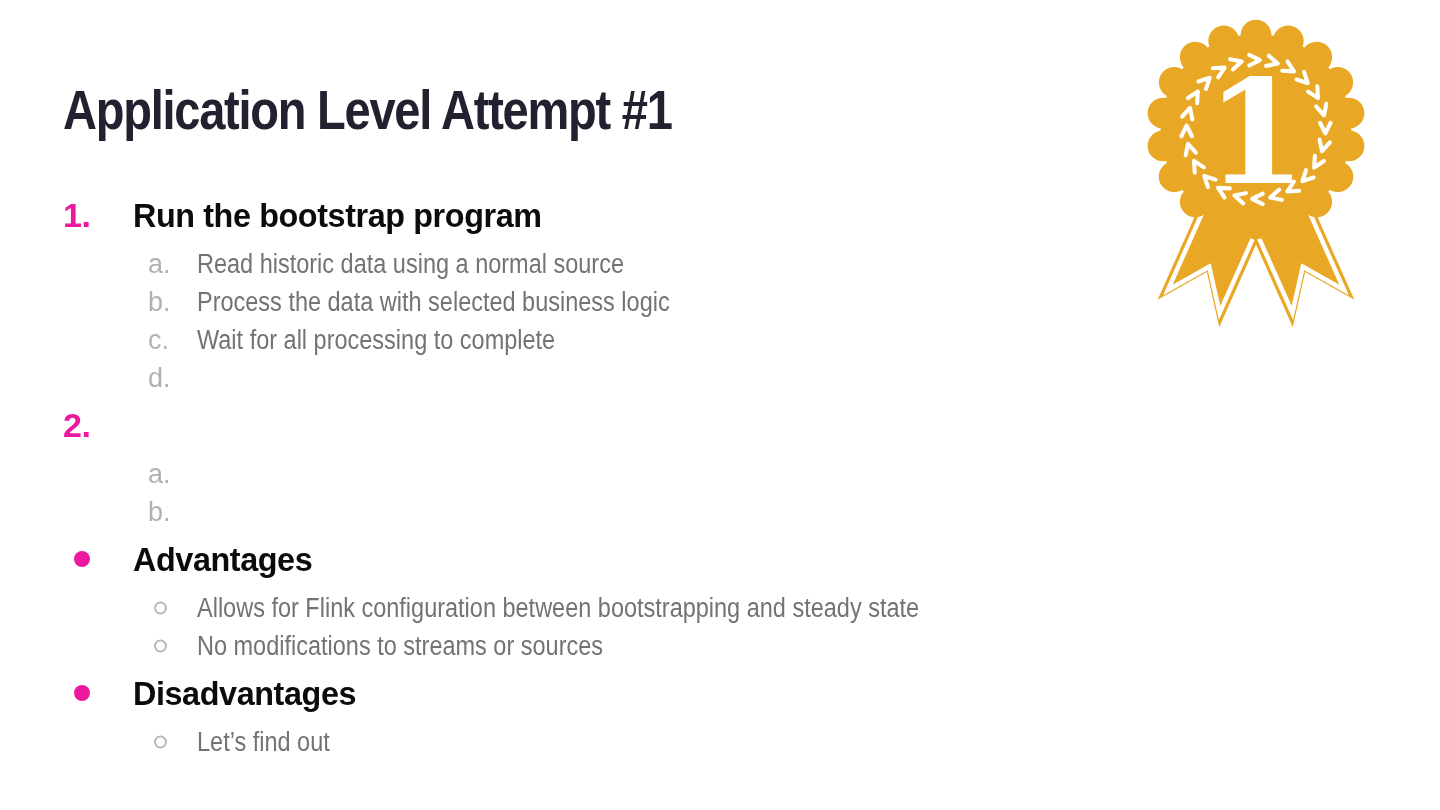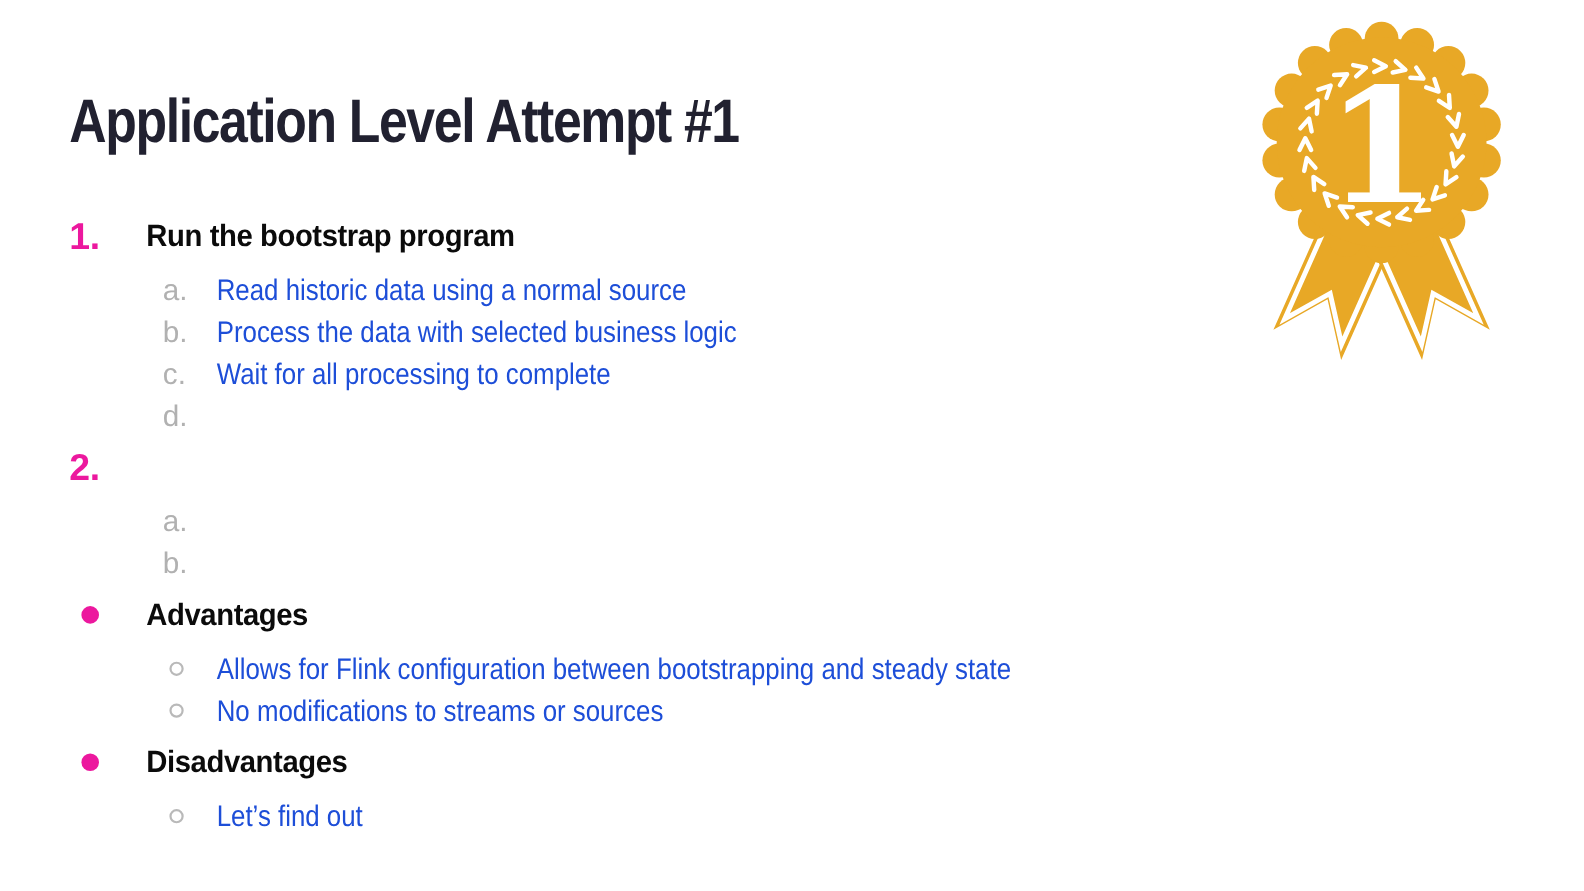--- a/index.html
+++ b/index.html
@@ -16,34 +16,34 @@
     position:absolute; left:63px; top:72px; margin:0;
     font-size:56px; line-height:76px; font-weight:700; letter-spacing:-1.5px;
     color:var(--title-color,#212130);
   }
   .title .tx { transform:scaleX(0.84); }
 
   .list { position:absolute; left:0; top:191px; right:420px; }
 
   .l1 { position:relative; height:48px; line-height:48px; margin-top:4px; }
   .l1:first-child { margin-top:0; }
-  .l1 .t1 { margin-left:133px; font-size:28px; font-weight:700; color:#0b0b0b; letter-spacing:-0.4px; }
+  .l1 .t1 { margin-left:133px; font-size:34px; font-weight:700; color:#0b0b0b; letter-spacing:-0.4px; }
   .l1 .t1 .tx { transform:scaleX(0.95); }
   .num {
     position:absolute; left:63px; top:0; line-height:48px;
     font-size:34px; font-weight:700; color:var(--accent,#EC189E); letter-spacing:-0.4px;
   }
   .disc {
     position:absolute; left:74px; top:50%; margin-top:-8px;
     width:16px; height:16px; border-radius:50%; background:var(--accent,#EC189E);
   }
 
   .sub { margin-top:6px; }
   .l2 { position:relative; height:38px; line-height:38px; }
-  .l2 .t2 { margin-left:197px; font-size:27px; color:#1d4ed8; }
+  .l2 .t2 { margin-left:197px; font-size:27px; color:#737373; }
   .letter {
     position:absolute; left:148px; top:0; line-height:38px;
     font-size:27px; color:#b1b1b1;
   }
   .ring {
     position:absolute; left:154px; top:50%; transform:translateY(-50%);
     width:13px; height:13px; box-sizing:border-box;
     border:2px solid #b9b9b9; border-radius:50%; background:transparent;
   }
 

